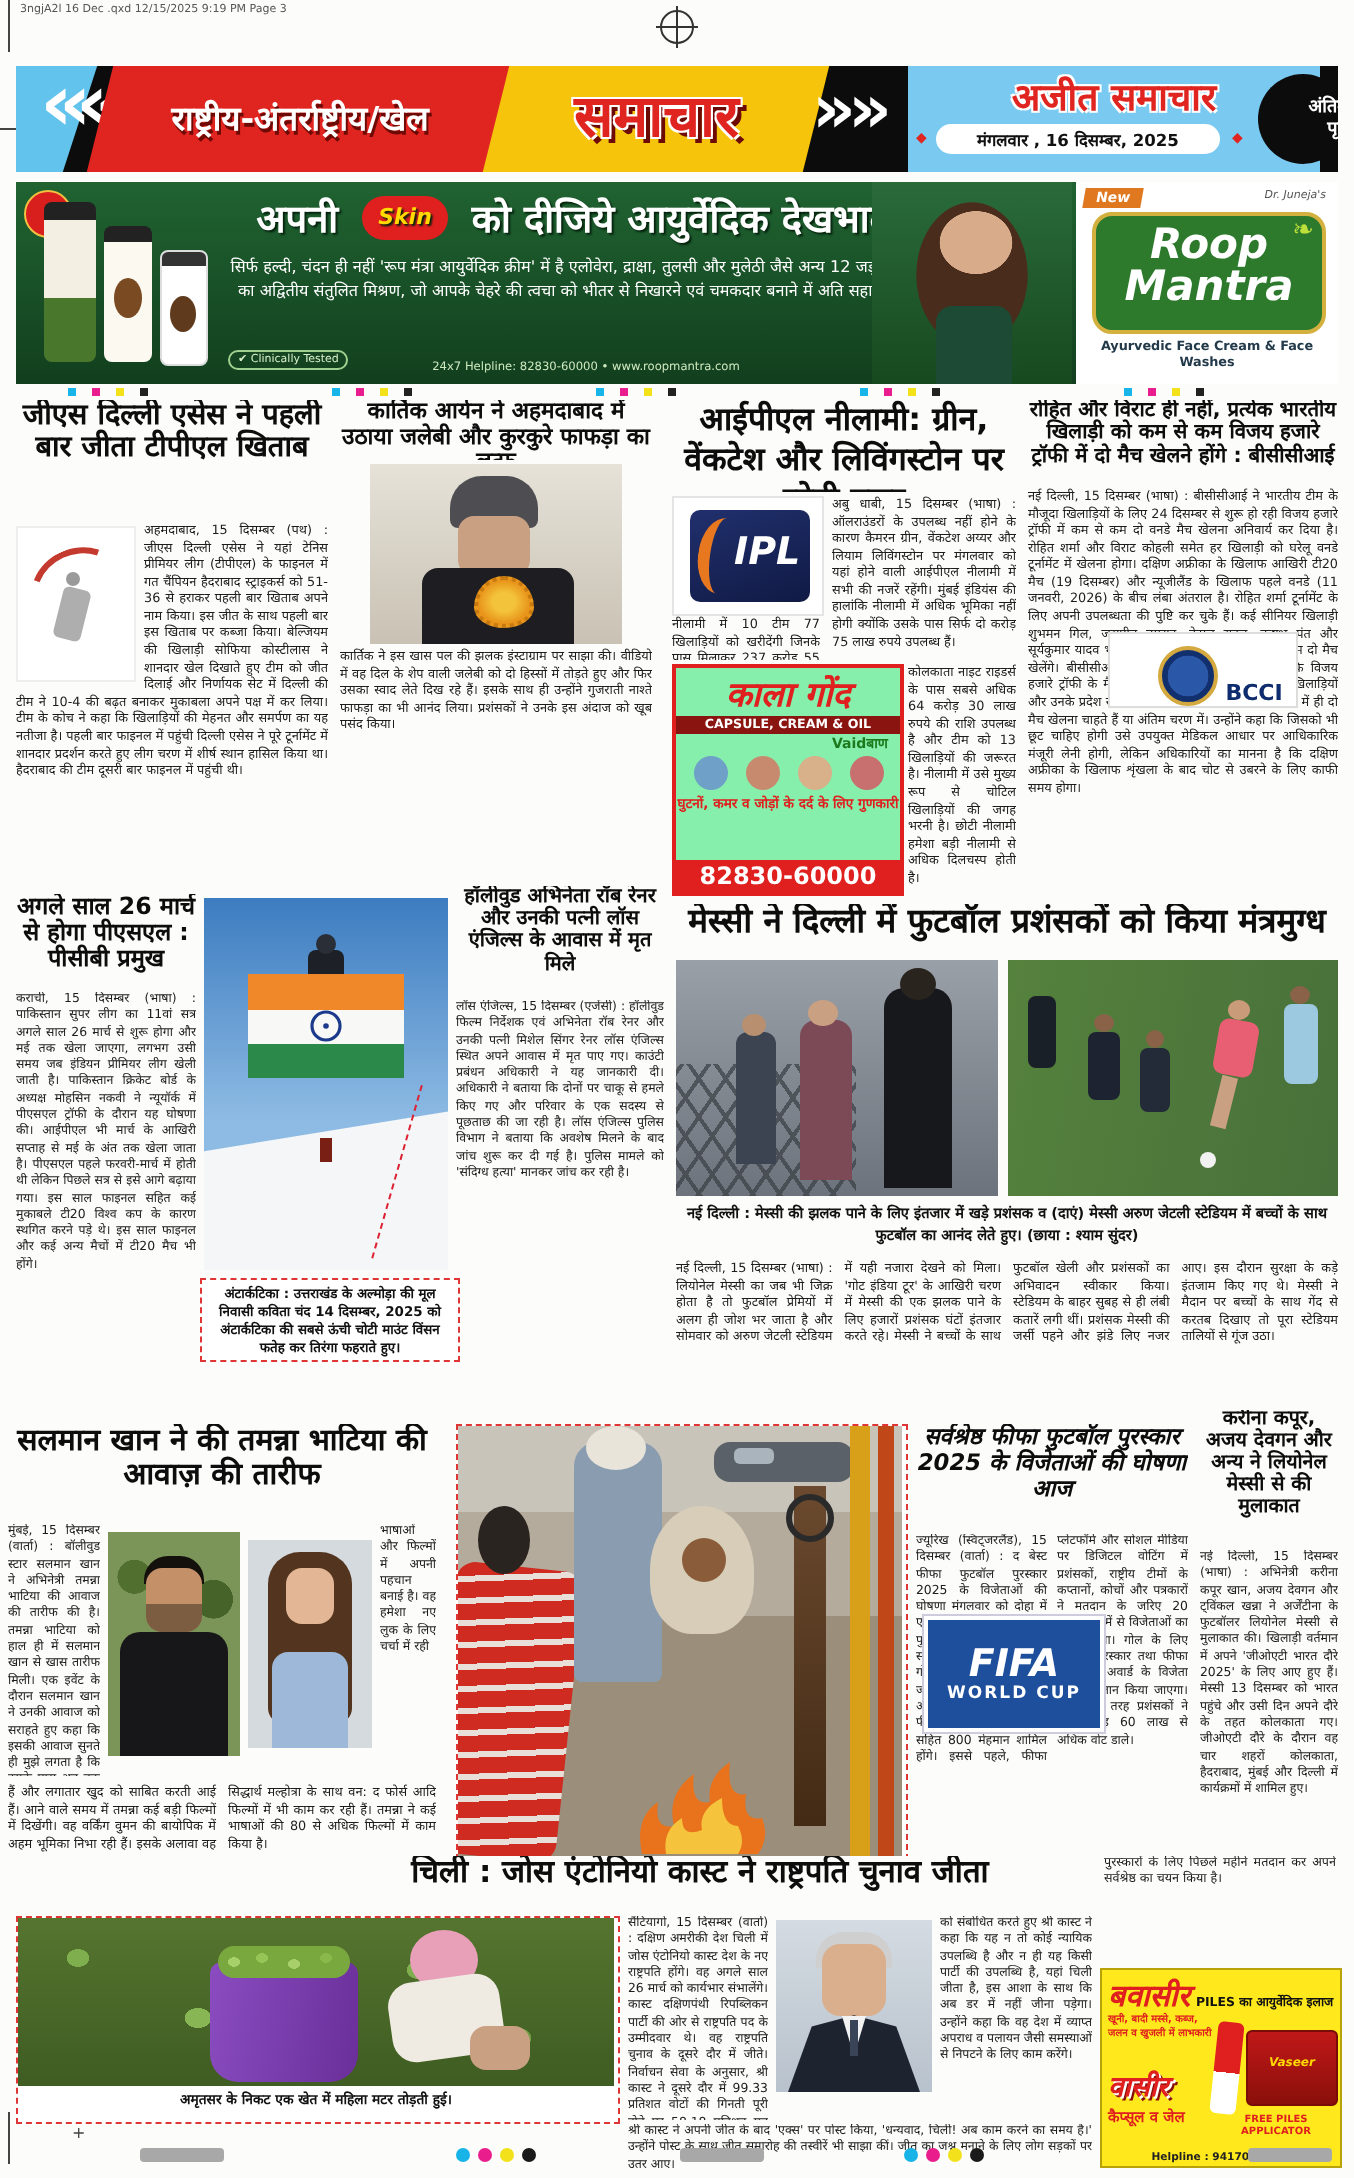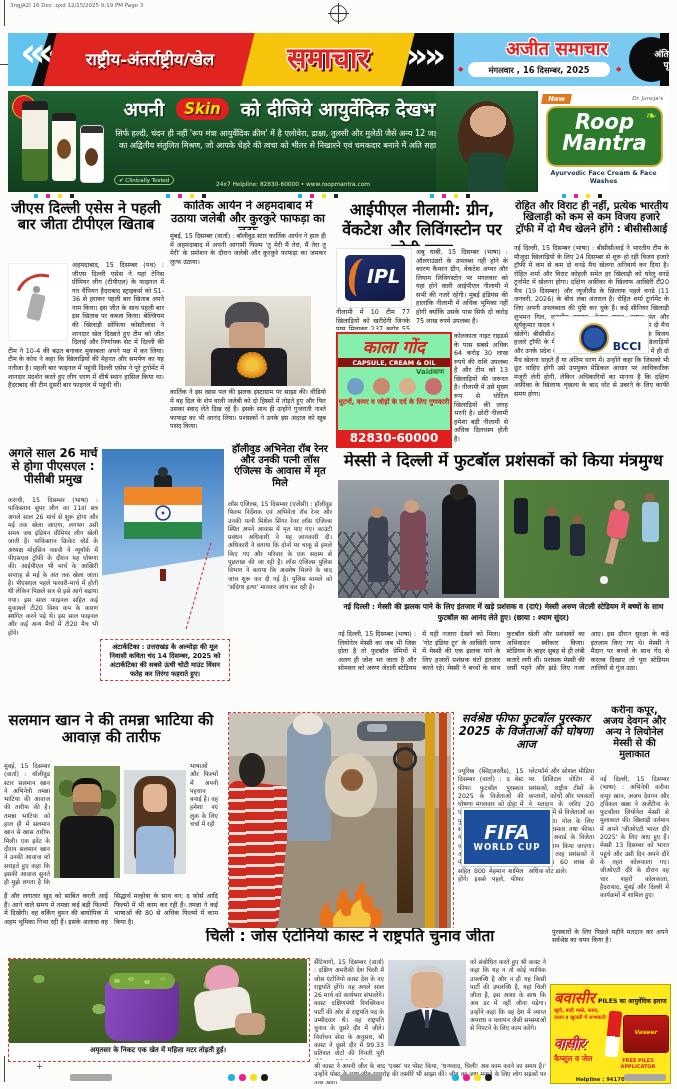--- a/index.html
+++ b/index.html
@@ -27,21 +27,21 @@
   .mast .datepill{left:14px;top:29px;width:142px;background:#fff;border-radius:9px;color:#111;
         font-size:8.3px;font-weight:bold;text-align:center;padding:2px 0;}
   .mast .dia{color:#e02420;font-size:7px;top:32px;}
   .mast .circle{left:621px;top:4px;width:45px;height:45px;border-radius:50%;background:#0c0c0c;
         color:#fff;font-weight:bold;font-size:9px;text-align:center;display:flex;flex-direction:column;
         justify-content:center;line-height:1.15;align-items:flex-end;}
   
   .topad{left:8px;top:91px;width:661px;height:101px;background:linear-gradient(180deg,#206331,#123f1e);overflow:hidden;}
   .bottle{border-radius:4px;}
   .skinpill{background:#e01f1f;border-radius:12px;padding:0 8px;color:#ffd900;font-style:italic;
-        font-size:15px;line-height:22px;font-weight:bold;}
+        font-size:11px;line-height:22px;font-weight:bold;}
   .brandpanel{left:530px;top:0;width:131px;height:101px;background:#fff;}
   .logobox{left:8px;top:15px;width:113px;height:57px;background:#2d7a2d;border:2px solid #d4b13f;
         border-radius:10px;color:#fff;font-weight:bold;font-style:italic;text-align:center;line-height:.98;overflow:hidden;}
   
   .dotsrow{left:8px;top:194px;width:661px;height:4px;background:
      repeating-linear-gradient(90deg,transparent 0 26px,#18b4e8 26px 30px,transparent 30px 38px,
      #ea1d8d 38px 42px,transparent 42px 50px,#f3e11c 50px 54px,transparent 54px 62px,#222 62px 66px,transparent 66px 132px);}
   
   .kalagond{background:#86efac;border:2px solid #e01f1f;overflow:hidden;}
   .vaseer{background:#ffe91c;border:1px solid #b8a20a;overflow:hidden;}
@@ -131,21 +131,20 @@
         <div style="position:absolute;left:6px;top:10px;width:44px;height:40px;border:3px solid transparent;border-top:3px solid #c43a2e;border-radius:50%;transform:rotate(-25deg);"></div>
         <div style="position:absolute;left:24px;top:22px;width:7px;height:7px;background:#9a9a9a;border-radius:50%;"></div>
         <div style="position:absolute;left:20px;top:30px;width:14px;height:26px;background:#aeaeae;border-radius:3px;transform:rotate(14deg);"></div>
       </div>
       <span>अहमदाबाद, 15 दिसम्बर (पथ) : जीएस दिल्ली एसेस ने यहां टेनिस प्रीमियर लीग (टीपीएल) के फाइनल में गत चैंपियन हैदराबाद स्ट्राइकर्स को 51-36 से हराकर पहली बार खिताब अपने नाम किया। इस जीत के साथ पहली बार इस खिताब पर कब्जा किया। बेल्जियम की खिलाड़ी सोफिया कोस्टीलास ने शानदार खेल दिखाते हुए टीम को जीत दिलाई और निर्णायक सेट में दिल्ली की टीम ने 10-4 की बढ़त बनाकर मुकाबला अपने पक्ष में कर लिया। टीम के कोच ने कहा कि खिलाड़ियों की मेहनत और समर्पण का यह नतीजा है। पहली बार फाइनल में पहुंची दिल्ली एसेस ने पूरे टूर्नामेंट में शानदार प्रदर्शन करते हुए लीग चरण में शीर्ष स्थान हासिल किया था। हैदराबाद की टीम दूसरी बार फाइनल में पहुंची थी।</span>
     </div>
   </div>
 
   <div class="abs" style="left:170px;top:200px;width:156px;height:244px;">
     <div class="hl" style="font-size:11.3px;height:30px;">कार्तिक आर्यन ने अहमदाबाद में उठाया जलेबी और कुरकुरे फाफड़ा का लुत्फ</div>
-    <div class="bt" style="height:62px;margin-top:2px;">मुंबई, 15 दिसम्बर (वार्ता) : बॉलीवुड स्टार कार्तिक आर्यन ने हाल ही में अहमदाबाद में अपनी आगामी फिल्म 'तु मेरी मैं तेरा, मैं तेरा तु मेरी' के प्रमोशन के दौरान जलेबी और कुरकुरे फाफड़ा का जमकर लुत्फ उठाया।</div>
     <div class="photo" style="position:relative;margin:2px auto;width:126px;height:90px;background:linear-gradient(#e6e2d8,#c9c2b4);">
       <div class="abs" style="left:40px;top:6px;width:44px;height:26px;background:#4e4e52;border-radius:16px 16px 4px 4px;"></div>
       <div class="abs" style="left:44px;top:26px;width:36px;height:30px;background:#caa083;border-radius:8px;"></div>
       <div class="abs" style="left:26px;top:52px;width:76px;height:38px;background:#1d1d22;border-radius:8px 8px 0 0;"></div>
       <div class="abs" style="left:52px;top:56px;width:26px;height:22px;background:radial-gradient(#f4c33c 30%,#e8941a 70%);border:2px dotted #c87a10;border-radius:50% 50% 50% 50%/60% 60% 40% 40%;"></div>
     </div>
     <div class="bt" style="height:54px;">कार्तिक ने इस खास पल की झलक इंस्टाग्राम पर साझा की। वीडियो में वह दिल के शेप वाली जलेबी को दो हिस्सों में तोड़ते हुए और फिर उसका स्वाद लेते दिख रहे हैं। इसके साथ ही उन्होंने गुजराती नाश्ते फाफड़ा का भी आनंद लिया। प्रशंसकों ने उनके इस अंदाज को खूब पसंद किया।</div>
   </div>
 
   <div class="abs" style="left:336px;top:200px;width:172px;height:244px;">

